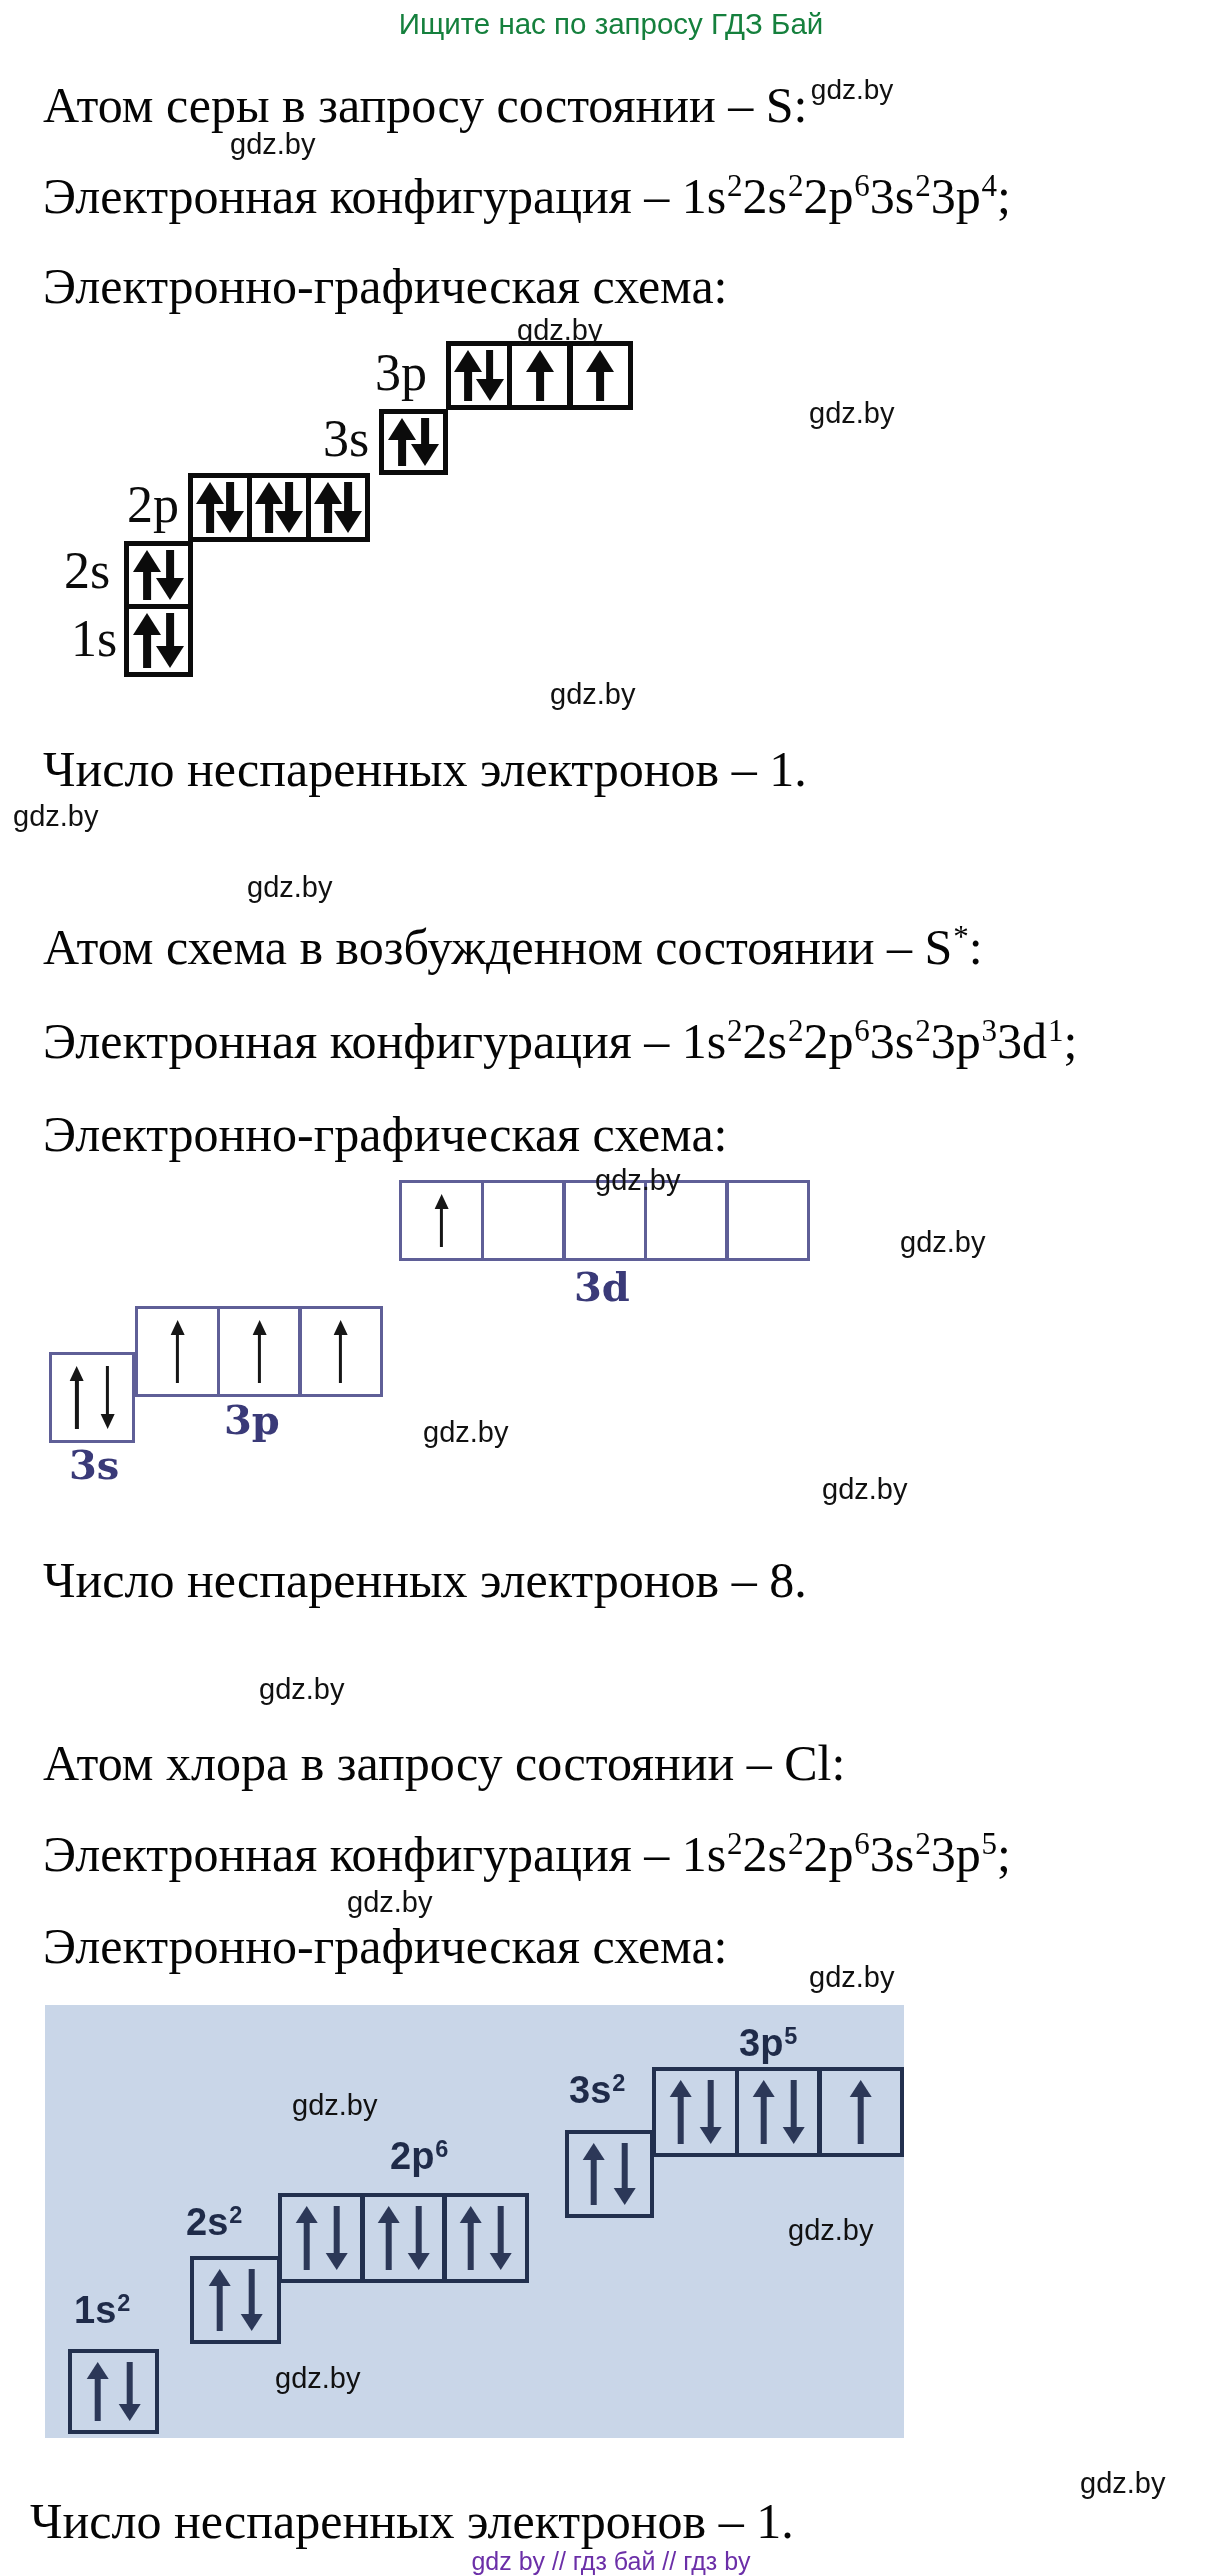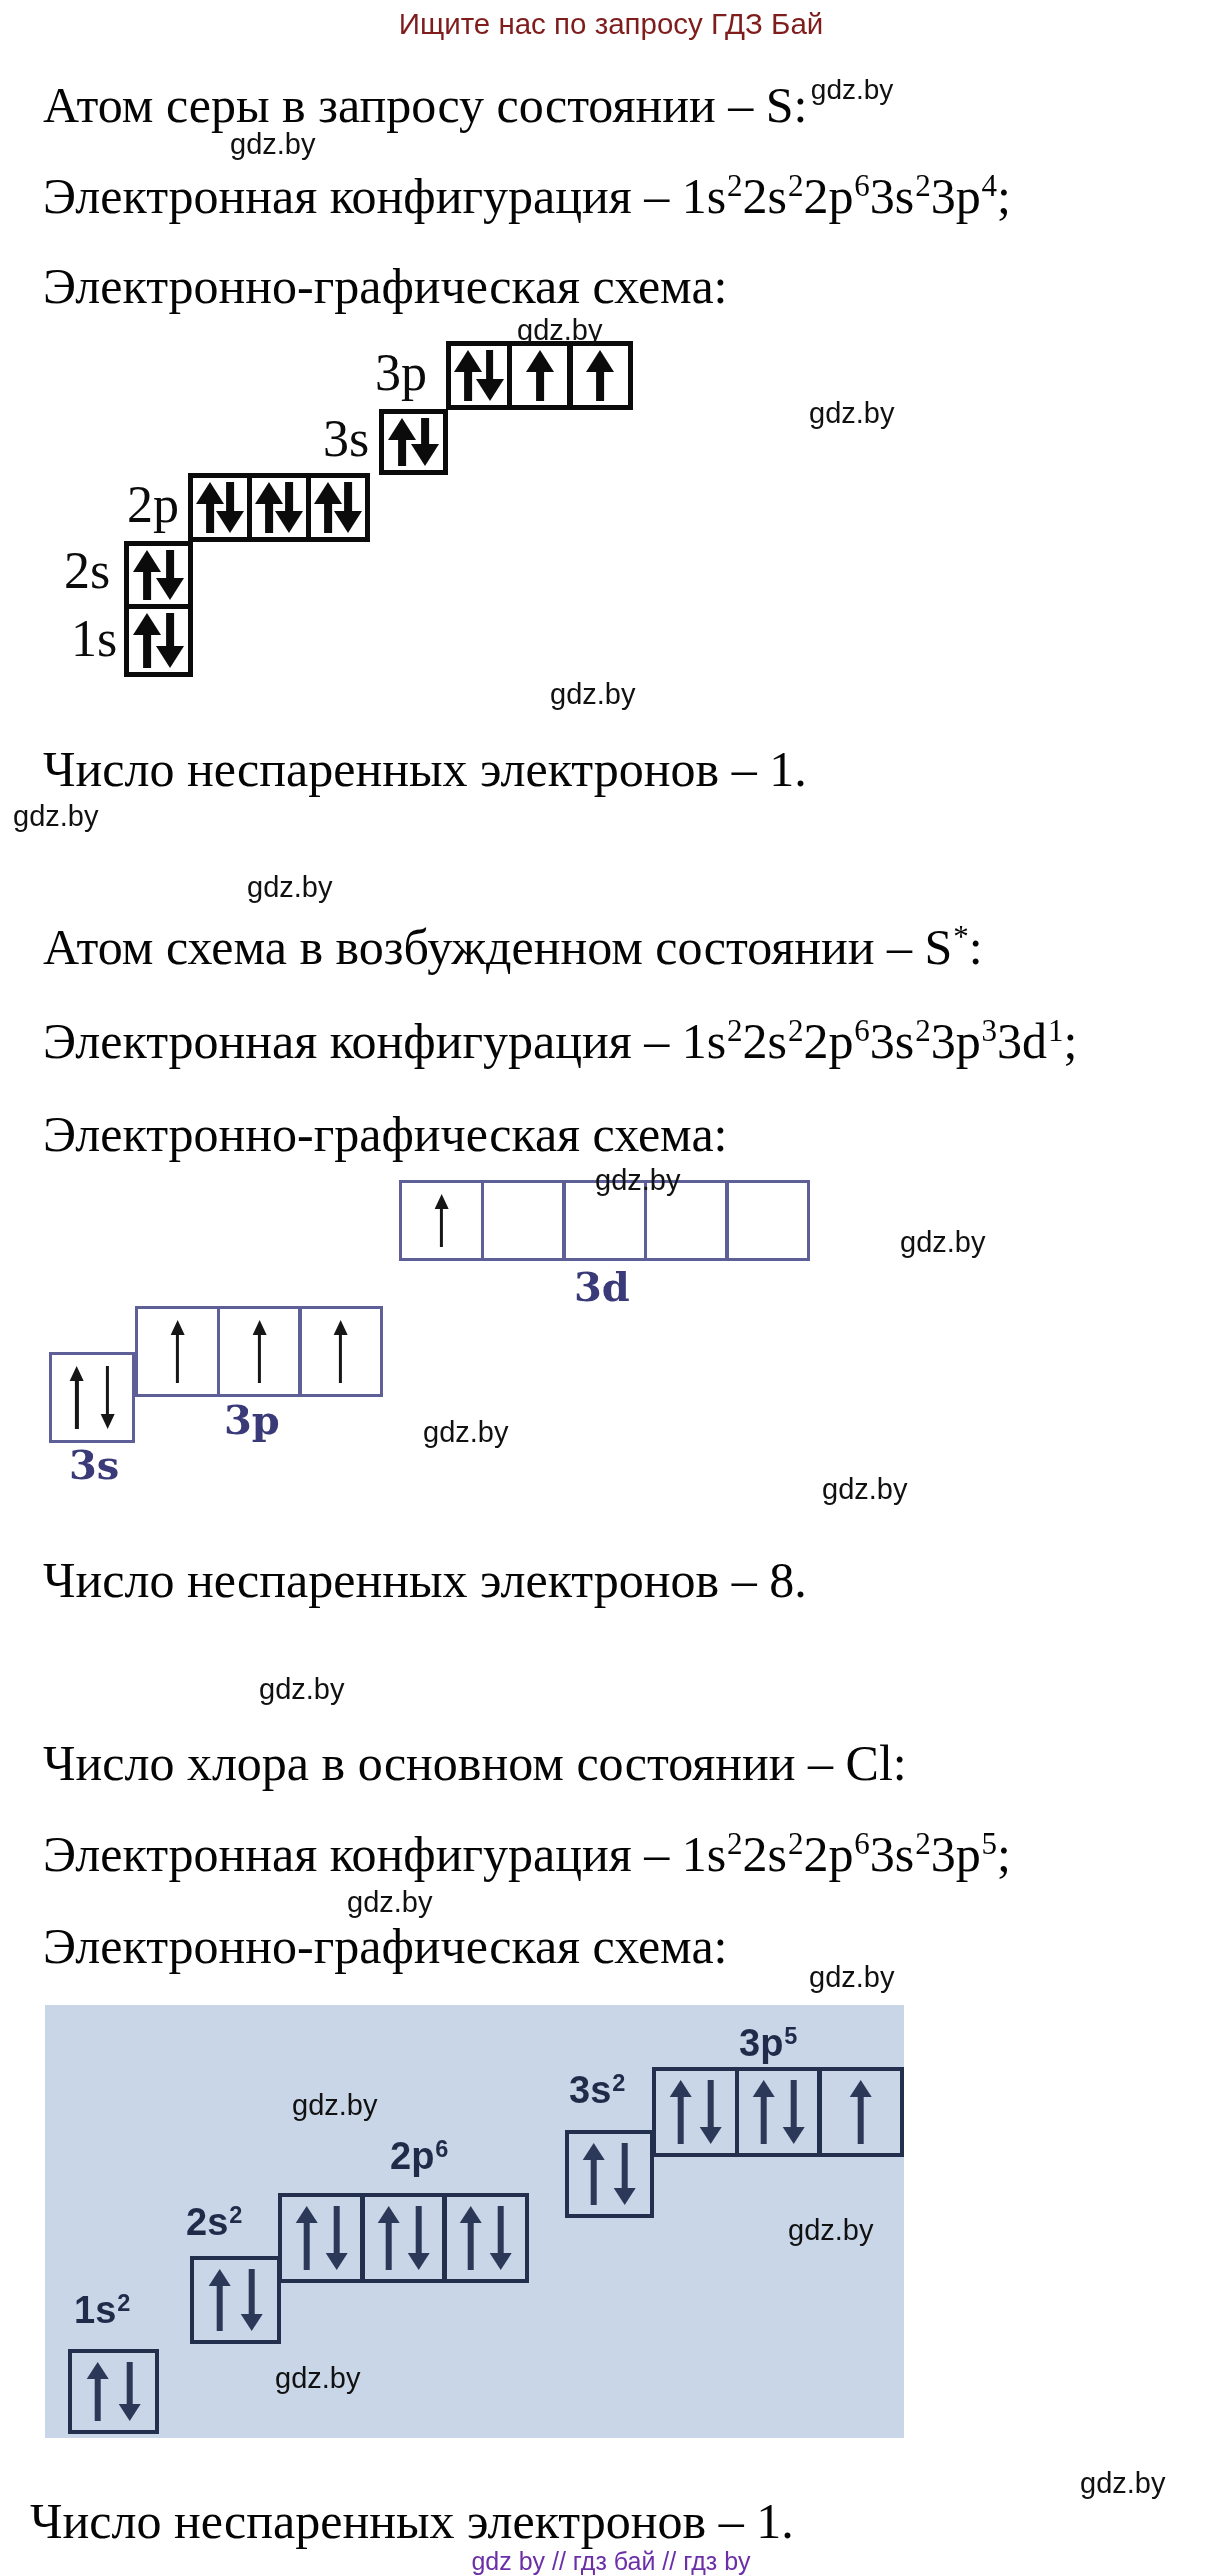--- a/index.html
+++ b/index.html
@@ -1,19 +1,19 @@
 <!DOCTYPE html>
 <html style="font-size:14px"><head>
 <meta charset="utf-8">
 <style>
   html,body{margin:0;padding:0;}
   body{width:1222px;height:2576px;position:relative;background:#ffffff;
        font-family:"Liberation Serif", serif;color:#000;}
   .promo{position:absolute;top:7px;left:0;width:100%;text-align:center;
-         font-family:"Liberation Sans", sans-serif;font-size:29.5px;color:#7f1d1d;}
+         font-family:"Liberation Sans", sans-serif;font-size:29.5px;color:#15803d;}
   .line{position:absolute;left:43px;font-size:50px;white-space:nowrap;color:#050505;}
   .sup{font-size:0.62em;position:relative;top:-0.55em;margin-left:0.9px;}
   .wm{position:absolute;font-family:"Liberation Sans", sans-serif;font-size:29px;
       color:#111;white-space:nowrap;z-index:5;}
   .wm-sup{font-family:"Liberation Sans", sans-serif;font-size:28px;position:relative;
           top:-22.6px;margin-left:3.5px;color:#111;}
   .diagram{position:absolute;pointer-events:none;}
   #diagram1,#diagram2{left:0;top:0;width:1222px;height:2576px;}
   #diagram3{left:45px;top:2005px;width:859px;height:433px;background:#c9d6e8;}
   .cell{position:absolute;box-sizing:border-box;background:transparent;}
@@ -182,21 +182,21 @@
     <div class="cell" style="left: 725px; top: 1180px; width: 85px; height: 81px; border: 3.5px solid rgb(95, 95, 151);"></div>
   </div>
 <div class="wm" style="left:595px;top:1164px;z-index:6">gdz.by</div>
 <div class="wm" style="left:900px;top:1226px">gdz.by</div>
 <div class="wm" style="left:423px;top:1416px">gdz.by</div>
 <div class="wm" style="left:822px;top:1473px">gdz.by</div>
 
 <div class="line" style="top:1551px">Число неспаренных электронов – 8.</div>
 <div class="wm" style="left:259px;top:1673px">gdz.by</div>
 
-<div class="line" style="top:1734px">Число хлора в основном состоянии – Cl:</div>
+<div class="line" style="top:1734px">Атом хлора в запросу состоянии – Cl:</div>
 <div class="line" style="top:1825px">Электронная конфигурация – <span>1s</span><span class="sup">2</span><span>2s</span><span class="sup">2</span><span>2p</span><span class="sup">6</span><span>3s</span><span class="sup">2</span><span>3p</span><span class="sup">5</span>;</div>
 <div class="wm" style="left:347px;top:1886px">gdz.by</div>
 <div class="line" style="top:1917px">Электронно-графическая схема:</div>
 <div class="wm" style="left:809px;top:1961px">gdz.by</div>
 
 <div id="diagram3" class="diagram">
     <div class="dlabel" style="font-family: &quot;Liberation Sans&quot;, sans-serif; font-weight: bold; font-size: 38px; color: rgb(31, 43, 73); left: 29px; top: 286px;">1s<span class="sup">2</span></div>
     <div class="cell" style="left: 23.4px; top: 344px; width: 91px; height: 85px; border: 4.3px solid rgb(34, 48, 78);">
       <div class="arrowwrap" style="left: 31%; top: 8.7px; bottom: 8.7px; width: 22.6px;">
         <div style="position: absolute; left: 50%; transform: translateX(-50%); width: 0px; height: 0px; border-left: 11.3px solid transparent; border-right: 11.3px solid transparent; top: 0px; border-bottom: 17.4px solid rgb(44, 56, 88);"></div>

